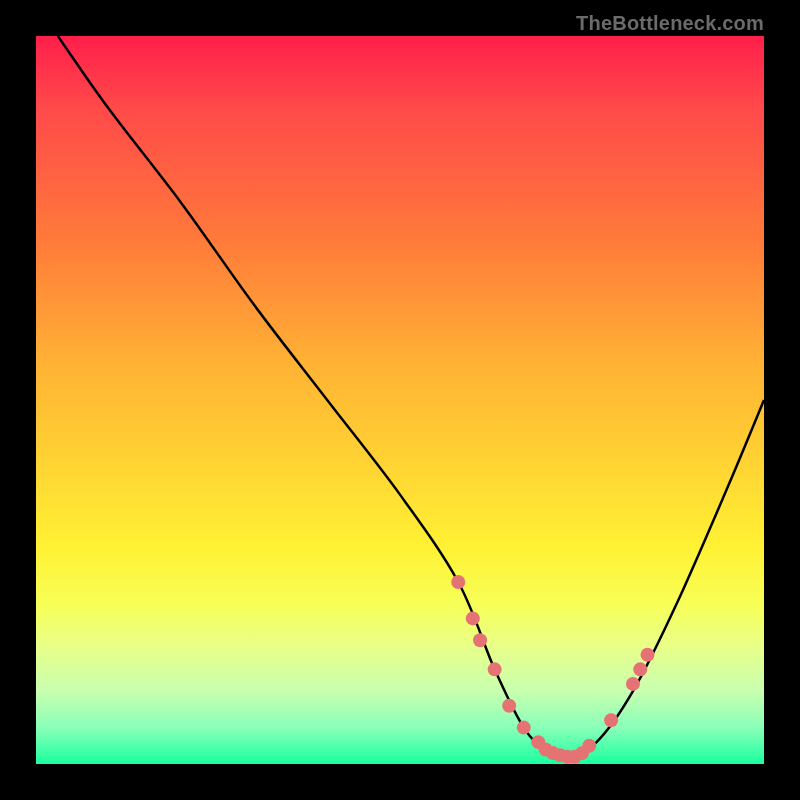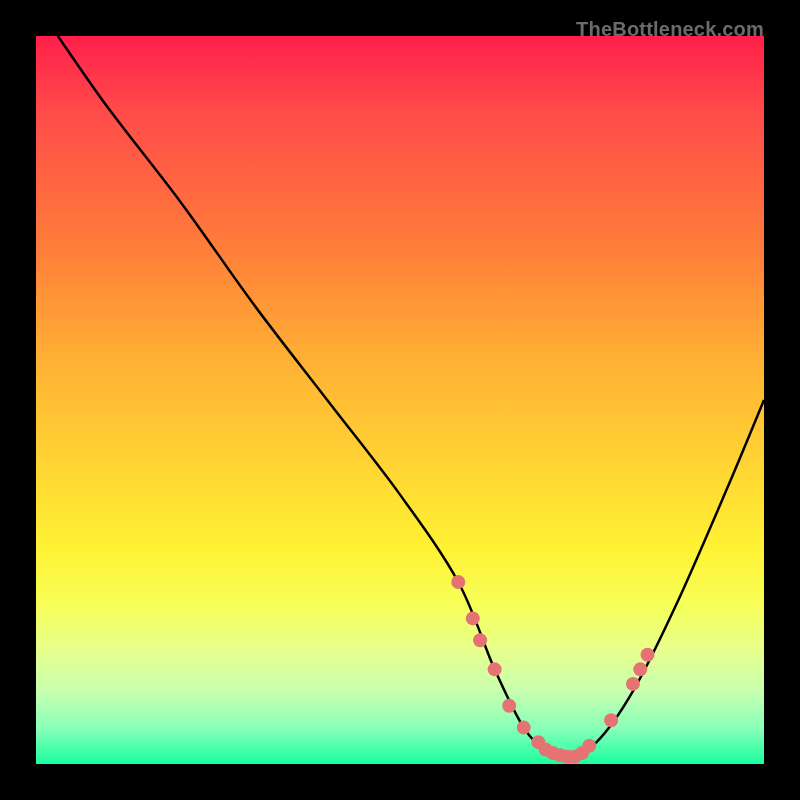--- a/index.html
+++ b/index.html
@@ -22,21 +22,21 @@
       #fff133 70%,
       #f7ff57 78%,
       #e8ff8a 84%,
       #c8ffb0 90%,
       #8affb9 95%,
       #19ff9f 100%
     );
   }
   .watermark {
     position: absolute;
-    top: 18px;
+    top: 12px;
     right: 36px;
     font-family: Arial, Helvetica, sans-serif;
     font-size: 20px;
     font-weight: 600;
     color: #6b6b6b;
     letter-spacing: 0.2px;
   }
   svg.curve {
     position: absolute;
     left: 0; top: 0;

